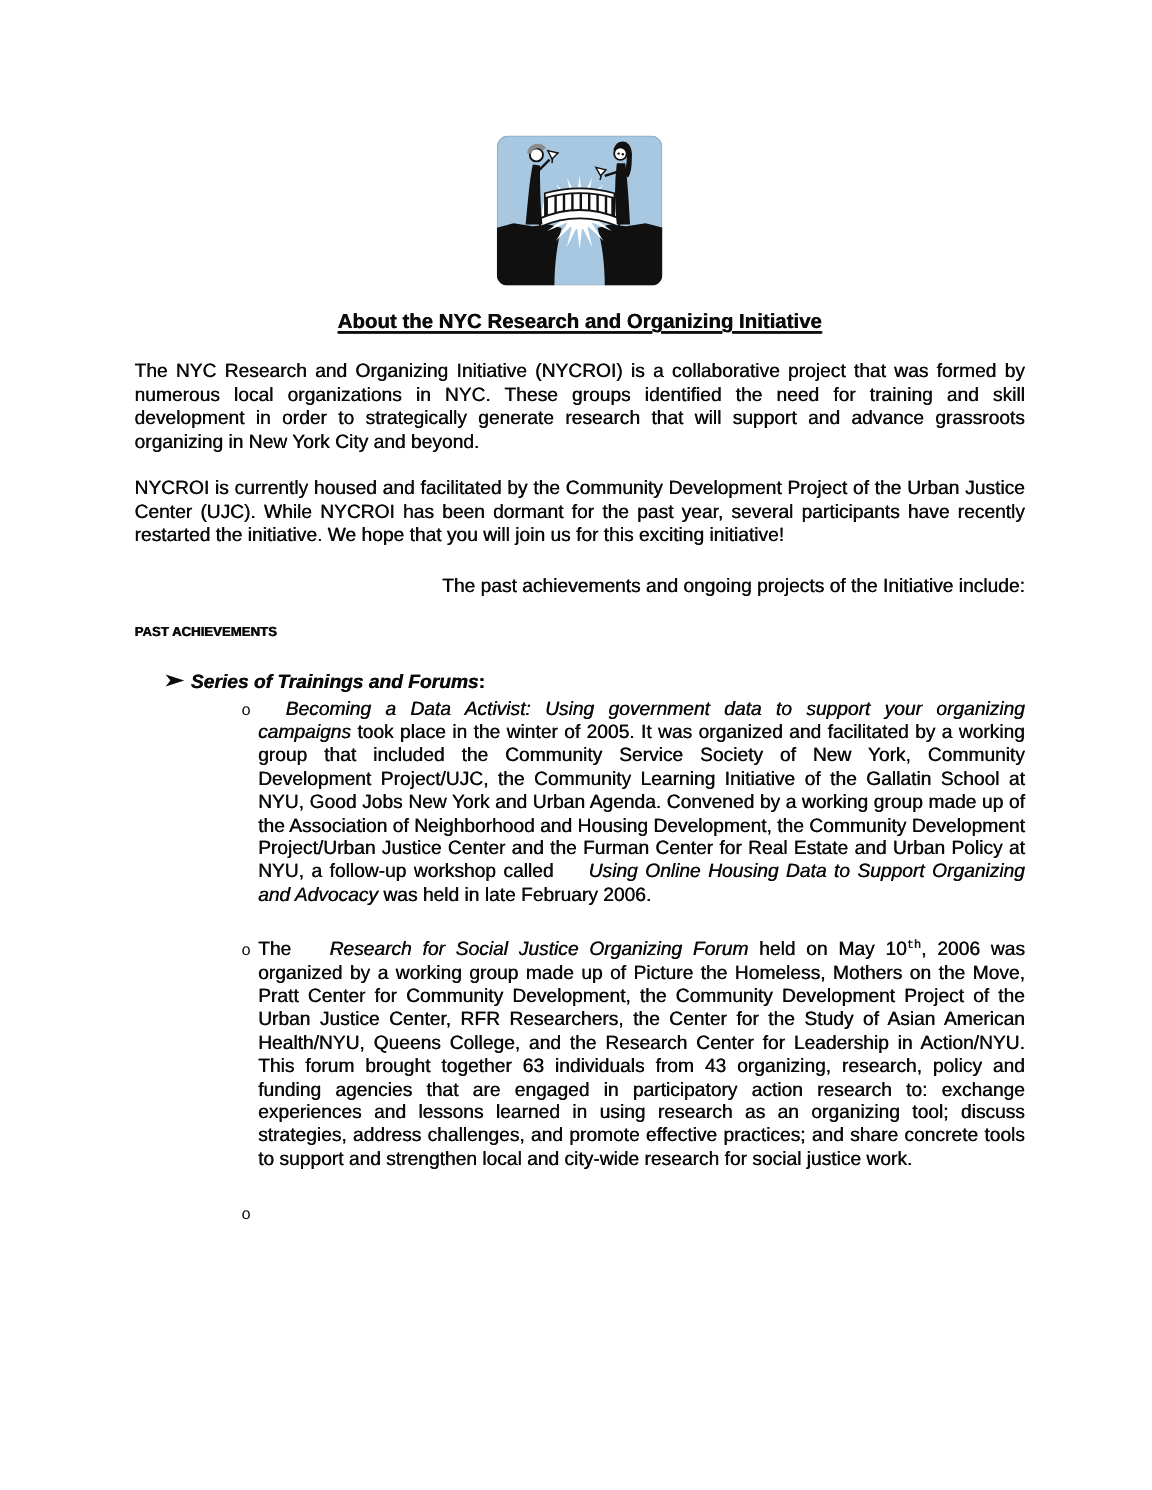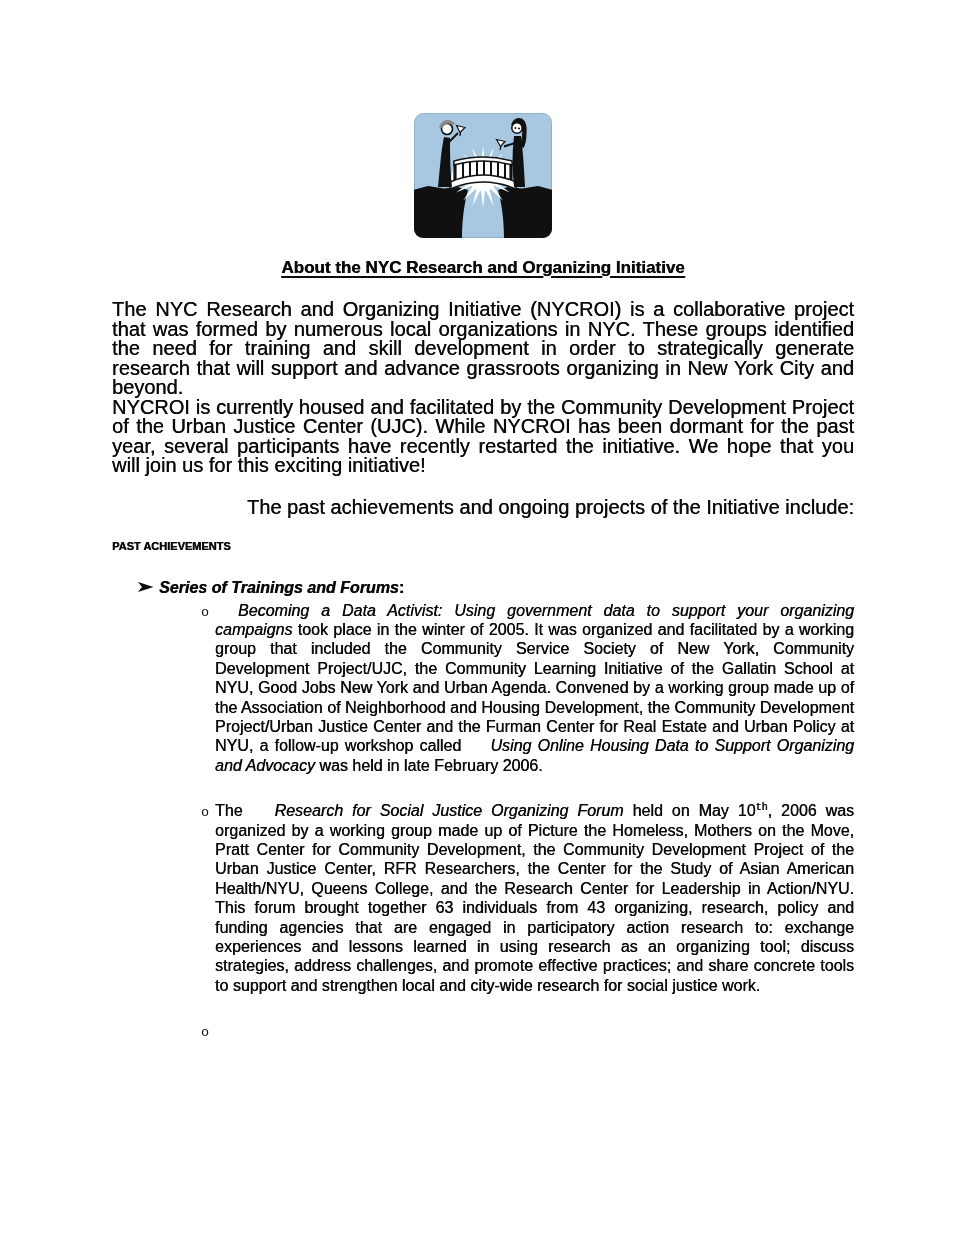--- a/index.html
+++ b/index.html
@@ -26,27 +26,27 @@
     font-weight: 700;
     text-shadow: 0.4px 0 0 currentColor;
   }
   .doc-title .underlined {
     text-decoration: underline;
     text-decoration-thickness: 2px;
     text-underline-offset: 3px;
   }
 
   .para {
-    font-size: 20px;
+    font-size: 16px;
     line-height: 19.5px;
     text-align: justify;
     text-shadow: 0.35px 0 0 currentColor;
   }
   .p1 { margin-top: 22px; }
-  .p2 { }
+  .p2 { margin-top: 20px; }
   .p3 { margin-top: 22px; text-align: right; }
 
   .section-heading {
     margin-top: 20px;
     font-size: 11px;
     line-height: 19px;
     font-weight: 700;
     text-shadow: 0.5px 0 0 currentColor;
   }
 

